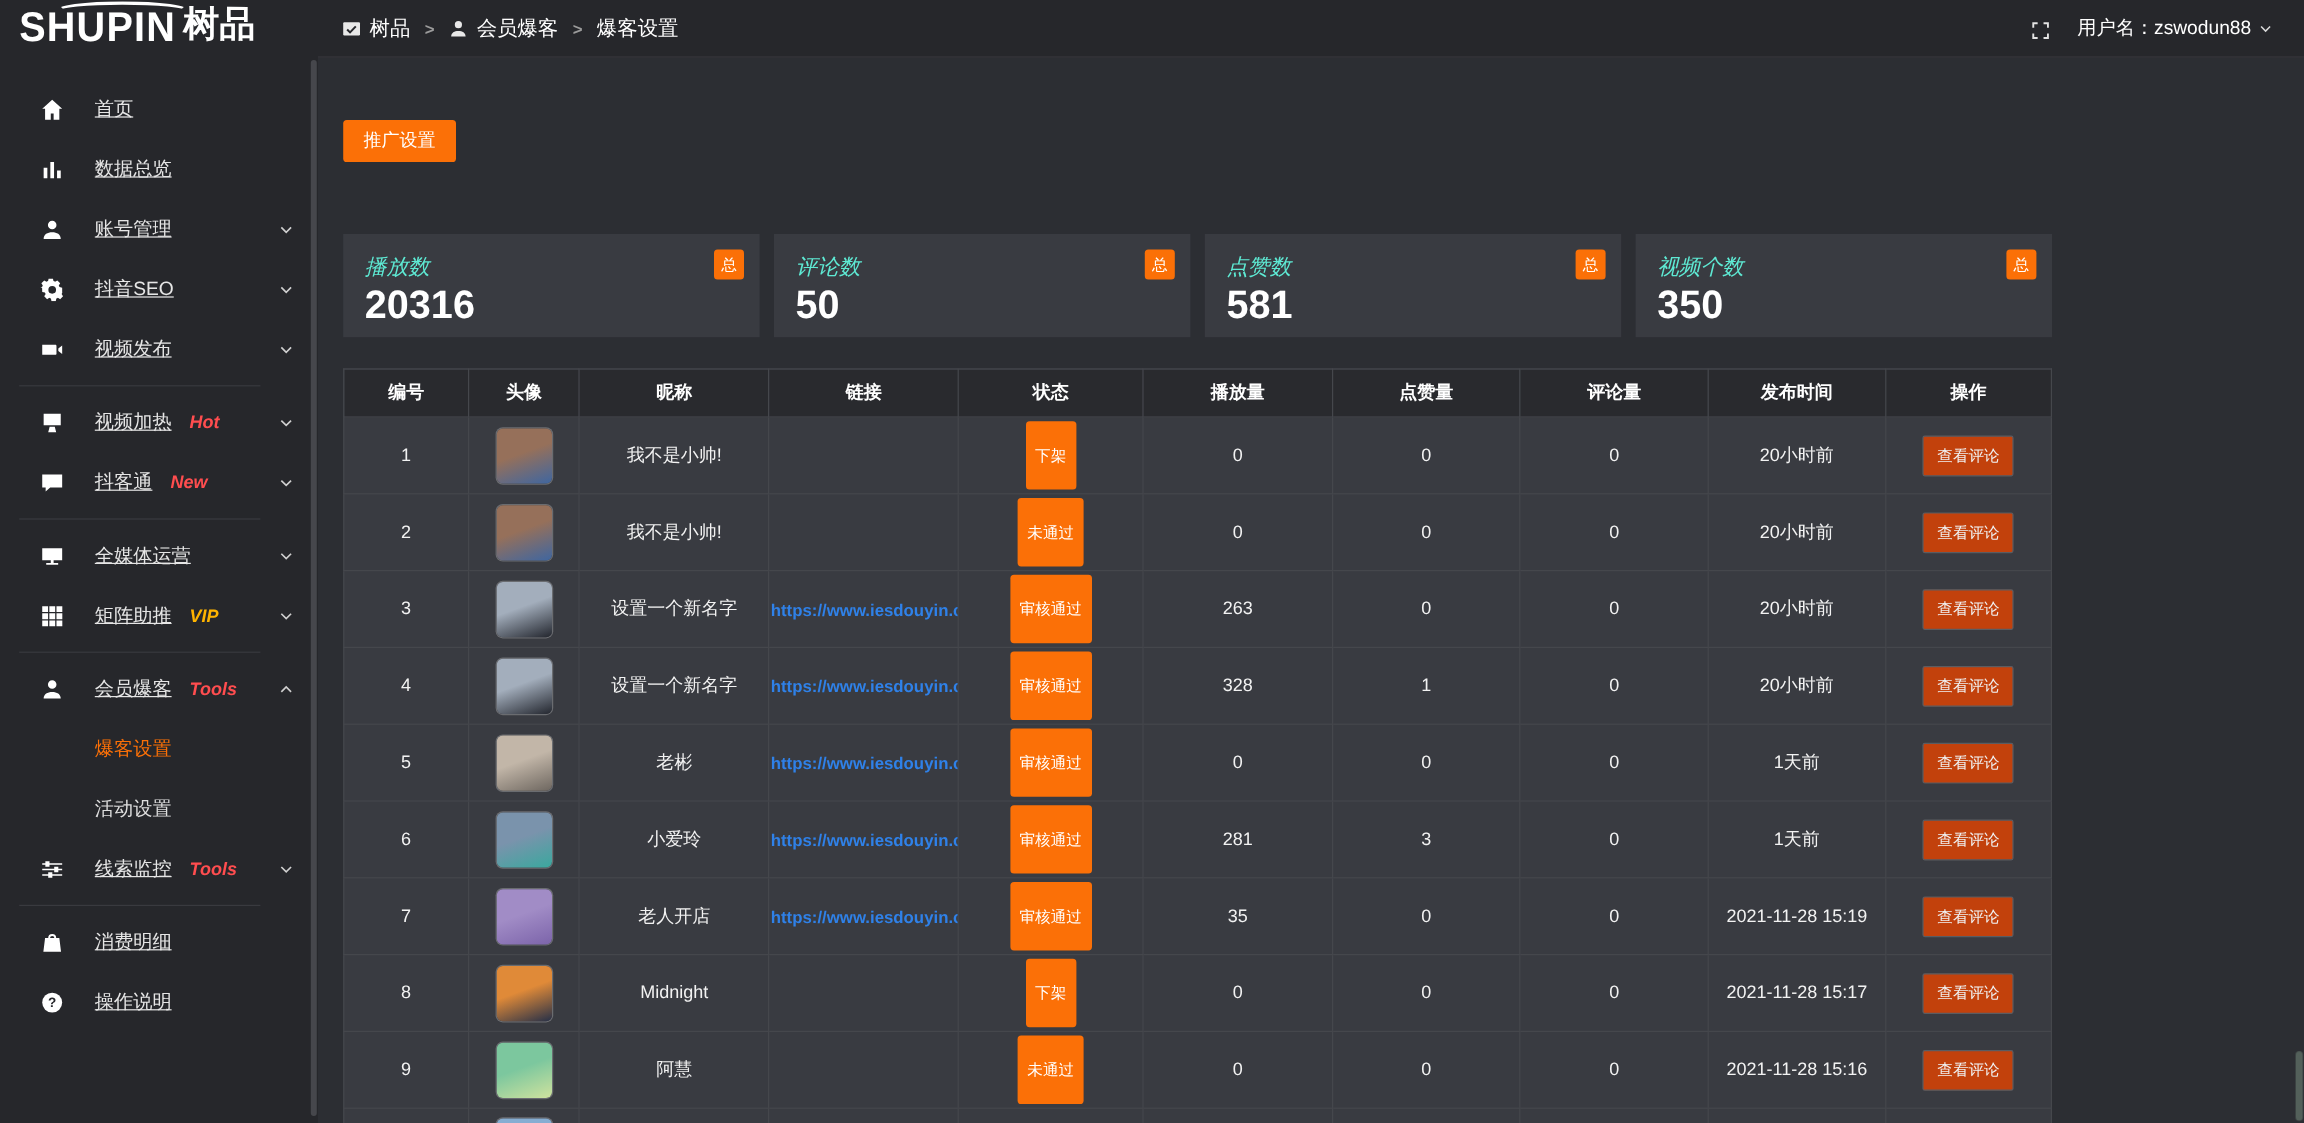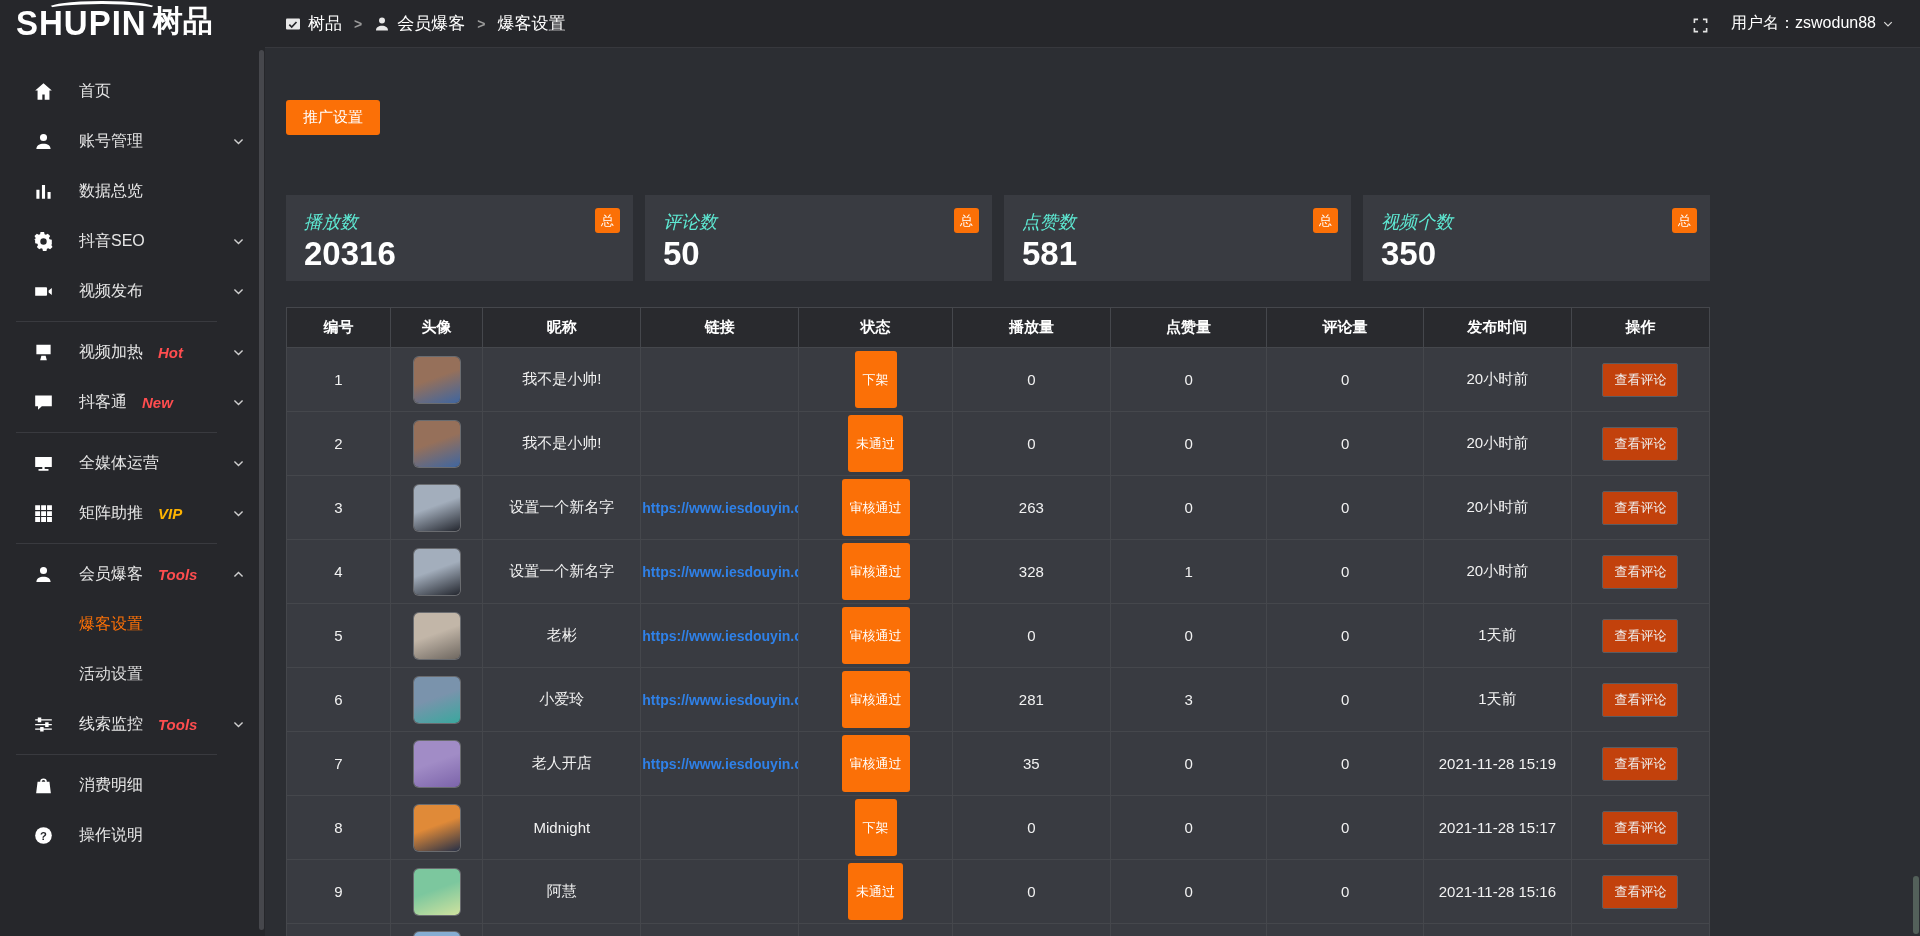--- a/index.html
+++ b/index.html
@@ -10,21 +10,21 @@
   .sidebar { position:fixed; left:0; top:0; width:265px; height:936px; background:#26272b; z-index:5; }
   .logo { height:52px; display:flex; align-items:flex-start; padding:6px 0 2px 16px; position:relative; }
   .logo-latin { font-size:33px; font-weight:800; letter-spacing:1px; color:#fff; line-height:1; transform:scaleY(1.05); }
   .logo-cn { font-size:30px; font-weight:800; color:#fff; margin-left:6px; line-height:1; }
   .logo-arc { position:absolute; left:46px; top:1px; width:112px; height:16px;
     border:3px solid transparent; border-top:3px solid #fff; border-radius:50%; }
   .menu { margin-top:14px; }
   .menu-item { height:50px; display:flex; align-items:center; padding:0 20px 0 34px; cursor:pointer; }
   .menu-icon { width:19px; height:19px; margin-right:26px; color:#fff; flex:0 0 auto; }
   .menu-icon svg { width:100%; height:100%; display:block; }
-  .menu-label { font-size:16px; color:#e6e6e6; white-space:nowrap; }
+  .menu-label { font-size:16px; color:#e6e6e6; white-space:nowrap;text-decoration:underline; }
   .menu-badge { font-size:15px; font-weight:bold; font-style:italic; margin-left:15px; }
   .menu-chevron { margin-left:auto; width:13px; height:13px; color:#cfcfcf; }
   .menu-chevron svg { width:100%; height:100%; display:block; }
   .submenu-item { height:50px; display:flex; align-items:center; padding-left:79px; font-size:16px; color:#dedede; cursor:pointer; }
   .submenu-item.active { color:#fb7007; }
   .sb-divider { height:1px; background:#393a3f; margin:5px 48px 5px 16px; }
   .sidebar-scroll { position:absolute; top:50px; right:1px; width:5px; height:880px; background:#46474c; border-radius:3px; }
 
   
   .topbar { position:fixed; left:265px; right:0; top:0; height:48px; background:#26272b;
@@ -78,37 +78,37 @@
         <span class="menu-icon">
           <svg viewBox="0 0 16 16" fill="currentColor">
             <path d="M8 1L1 7.2h2V15h4v-4.4h2V15h4V7.2h2L8 1z"></path>
           </svg>
         </span>
         <span class="menu-label">首页</span>
       </div>
       <div class="menu-item">
         <span class="menu-icon">
           <svg viewBox="0 0 16 16" fill="currentColor">
+            <path d="M2 14h2.6V6.5H2V14zm4.7 0h2.6V2.5H6.7V14zm4.7 0H14V8.5h-2.6V14z"></path>
+          </svg>
+        </span>
+        <span class="menu-label">数据总览</span>
+      </div>
+      <div class="menu-item">
+        <span class="menu-icon">
+          <svg viewBox="0 0 16 16" fill="currentColor">
             <path d="M8 7.6a3 3 0 100-6 3 3 0 000 6zM2 14.4c0-3.1 2.7-4.6 6-4.6s6 1.5 6 4.6H2z"></path>
           </svg>
         </span>
         <span class="menu-label">账号管理</span>
         <span class="menu-chevron">
           <svg viewBox="0 0 16 16" fill="none" stroke="currentColor" stroke-width="1.7">
             <path d="M3 5.5l5 5 5-5"></path>
           </svg>
         </span>
-      </div>
-      <div class="menu-item">
-        <span class="menu-icon">
-          <svg viewBox="0 0 16 16" fill="currentColor">
-            <path d="M2 14h2.6V6.5H2V14zm4.7 0h2.6V2.5H6.7V14zm4.7 0H14V8.5h-2.6V14z"></path>
-          </svg>
-        </span>
-        <span class="menu-label">数据总览</span>
       </div>
       <div class="menu-item">
         <span class="menu-icon">
           <svg viewBox="0 0 16 16" fill="currentColor">
             <path d="M15 9.5v-3l-1.9-.4a5 5 0 00-.5-1.1l1-1.6-2-2-1.6 1a5 5 0 00-1.1-.5L8.5 0h-3L5.1 1.9a5 5 0 00-1.1.5l-1.6-1-2 2 1 1.6a5 5 0 00-.5 1.1L-.9 6.5.9 6.6 1 9.5l1.9.4c.1.4.3.8.5 1.1l-1 1.6 2 2 1.6-1c.3.2.7.4 1.1.5L7.5 16h3l.4-1.9c.4-.1.8-.3 1.1-.5l1.6 1 2-2-1-1.6c.2-.3.4-.7.5-1.1L15 9.5zM8 10.7A2.7 2.7 0 118 5.3a2.7 2.7 0 010 5.4z"></path>
           </svg>
         </span>
         <span class="menu-label">抖音SEO</span>
         <span class="menu-chevron">
           <svg viewBox="0 0 16 16" fill="none" stroke="currentColor" stroke-width="1.7">

